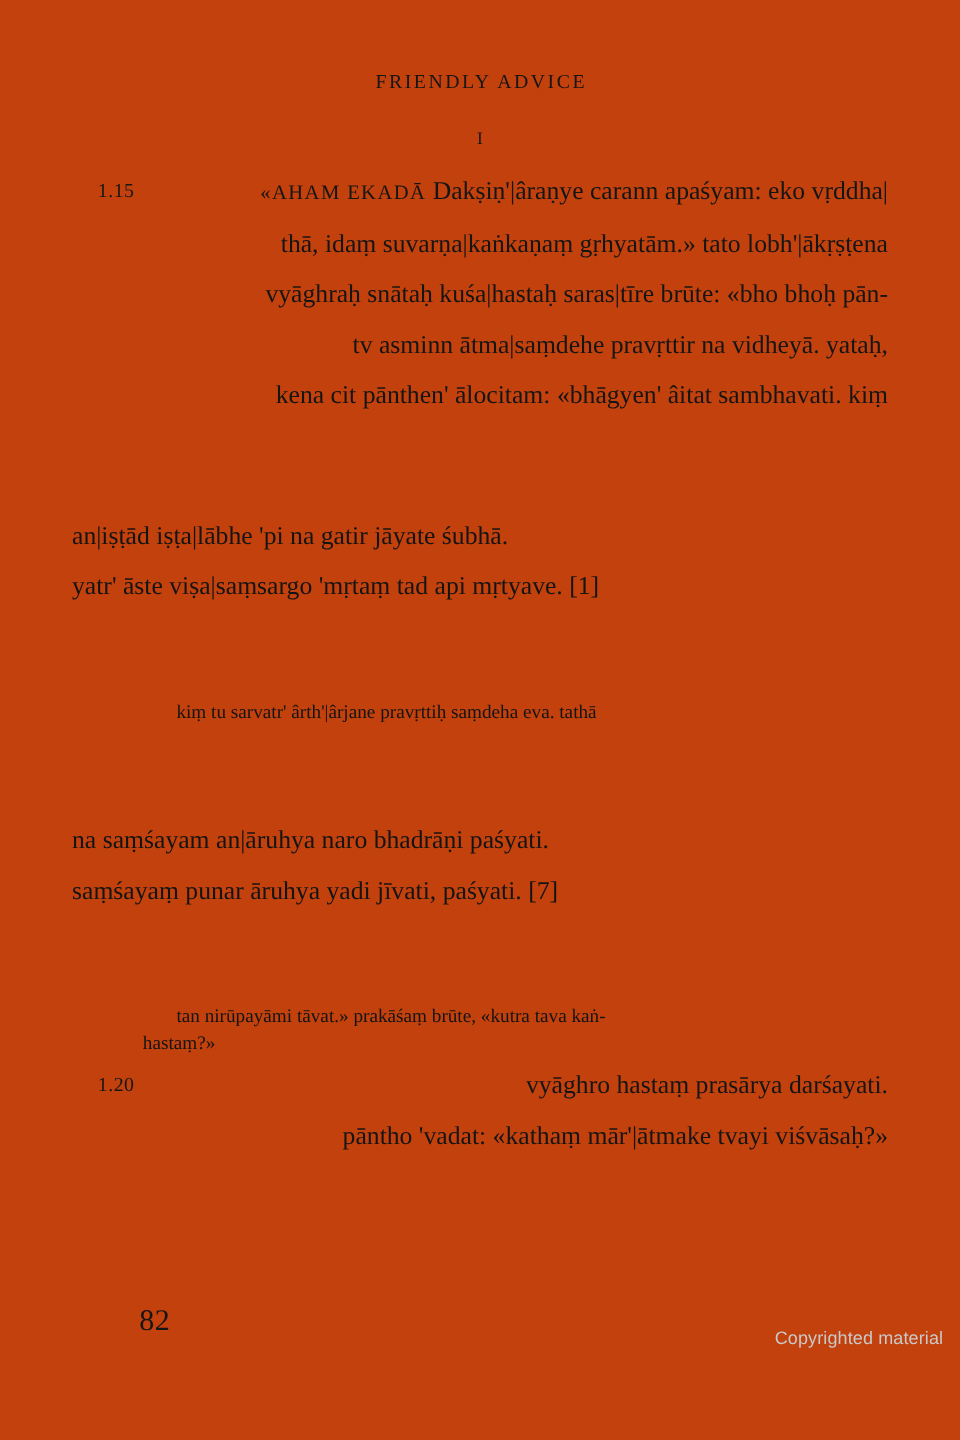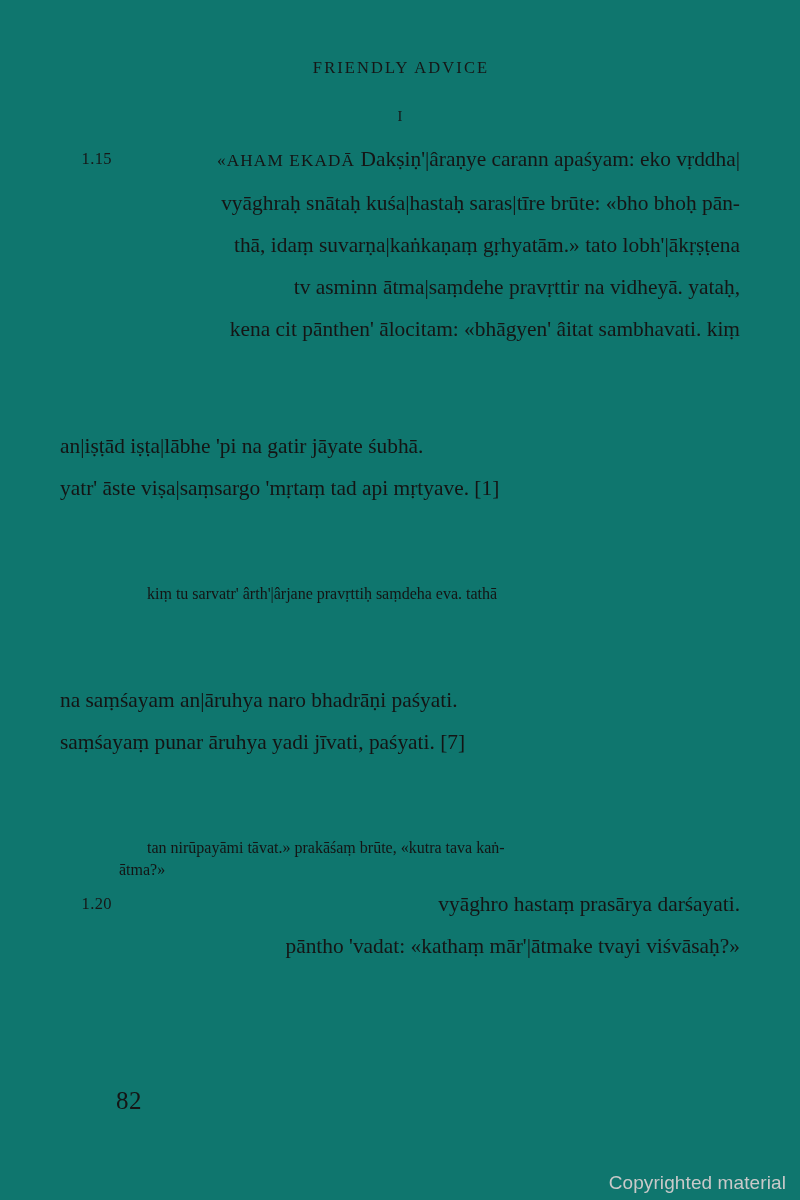--- a/index.html
+++ b/index.html
@@ -4,21 +4,21 @@
 <style>
   html, body {
     margin: 0;
     padding: 0;
     background: #ffffff;
   }
   .page {
     position: relative;
     width: 800px;
     height: 1200px;
-    background: #0f766e;
+    background: #c2410c;
     overflow: hidden;
     font-family: "Liberation Serif", "DejaVu Serif", serif;
     color: #141414;
   }
 
   
   .running-head {
     position: absolute;
     top: 58px;
     left: 0;
@@ -108,45 +108,45 @@
     top: 1087px;
     left: 116px;
     font-size: 25px;
     letter-spacing: 0.5px;
     color: #151515;
   }
 
   
   .watermark {
     position: absolute;
-    top: 1172px;
+    top: 1107px;
     right: 14px;
     font-family: "Liberation Sans", "DejaVu Sans", sans-serif;
-    font-size: 19px;
+    font-size: 15px;
     color: #c9c9c9;
     letter-spacing: 0.1px;
   }
 </style>
 </head>
 <body>
 
 <div class="page">
 
   <div class="running-head">FRIENDLY ADVICE</div>
 
   <div class="chapter-numeral">I</div>
 
   <div class="textblock">
 
     <div class="para">
       <span class="marginal">1.15</span>
       <div class="prose">
         <p><span class="smallcaps">«AHAM EKADĀ</span><span> Dakṣiṇ'|âraṇye carann apaśyam: eko vṛddha|</span></p>
+        <p>thā, idaṃ suvarṇa|kaṅkaṇaṃ gṛhyatām.» tato lobh'|ākṛṣṭena</p>
         <p>vyāghraḥ snātaḥ kuśa|hastaḥ saras|tīre brūte: «bho bhoḥ pān-</p>
-        <p>thā, idaṃ suvarṇa|kaṅkaṇaṃ gṛhyatām.» tato lobh'|ākṛṣṭena</p>
         <p>tv asminn ātma|saṃdehe pravṛttir na vidheyā. yataḥ,</p>
         <p>kena cit pānthen' ālocitam: «bhāgyen' âitat sambhavati. kiṃ</p>
       </div>
     </div>
 
     <div class="gap-big"></div>
 
     <div class="verse">
       <p>an|iṣṭād iṣṭa|lābhe 'pi na gatir jāyate śubhā.</p>
       <p>yatr' āste viṣa|saṃsargo 'mṛtaṃ tad api mṛtyave. [1]</p>
@@ -162,21 +162,21 @@
 
     <div class="verse">
       <p>na saṃśayam an|āruhya naro bhadrāṇi paśyati.</p>
       <p>saṃśayaṃ punar āruhya yadi jīvati, paśyati. [7]</p>
     </div>
 
     <div class="gap-small"></div>
 
     <div class="cont">
       <p class="hang">tan nirūpayāmi tāvat.» prakāśaṃ brūte, «kutra tava kaṅ-</p>
-      <p>ātma?»</p>
+      <p>hastaṃ?»</p>
     </div>
 
     <div class="para">
       <span class="marginal">1.20</span>
       <div class="prose">
         <p class="hang">vyāghro hastaṃ prasārya darśayati.</p>
         <p class="hang">pāntho 'vadat: «kathaṃ mār'|ātmake tvayi viśvāsaḥ?»</p>
       </div>
     </div>
 

